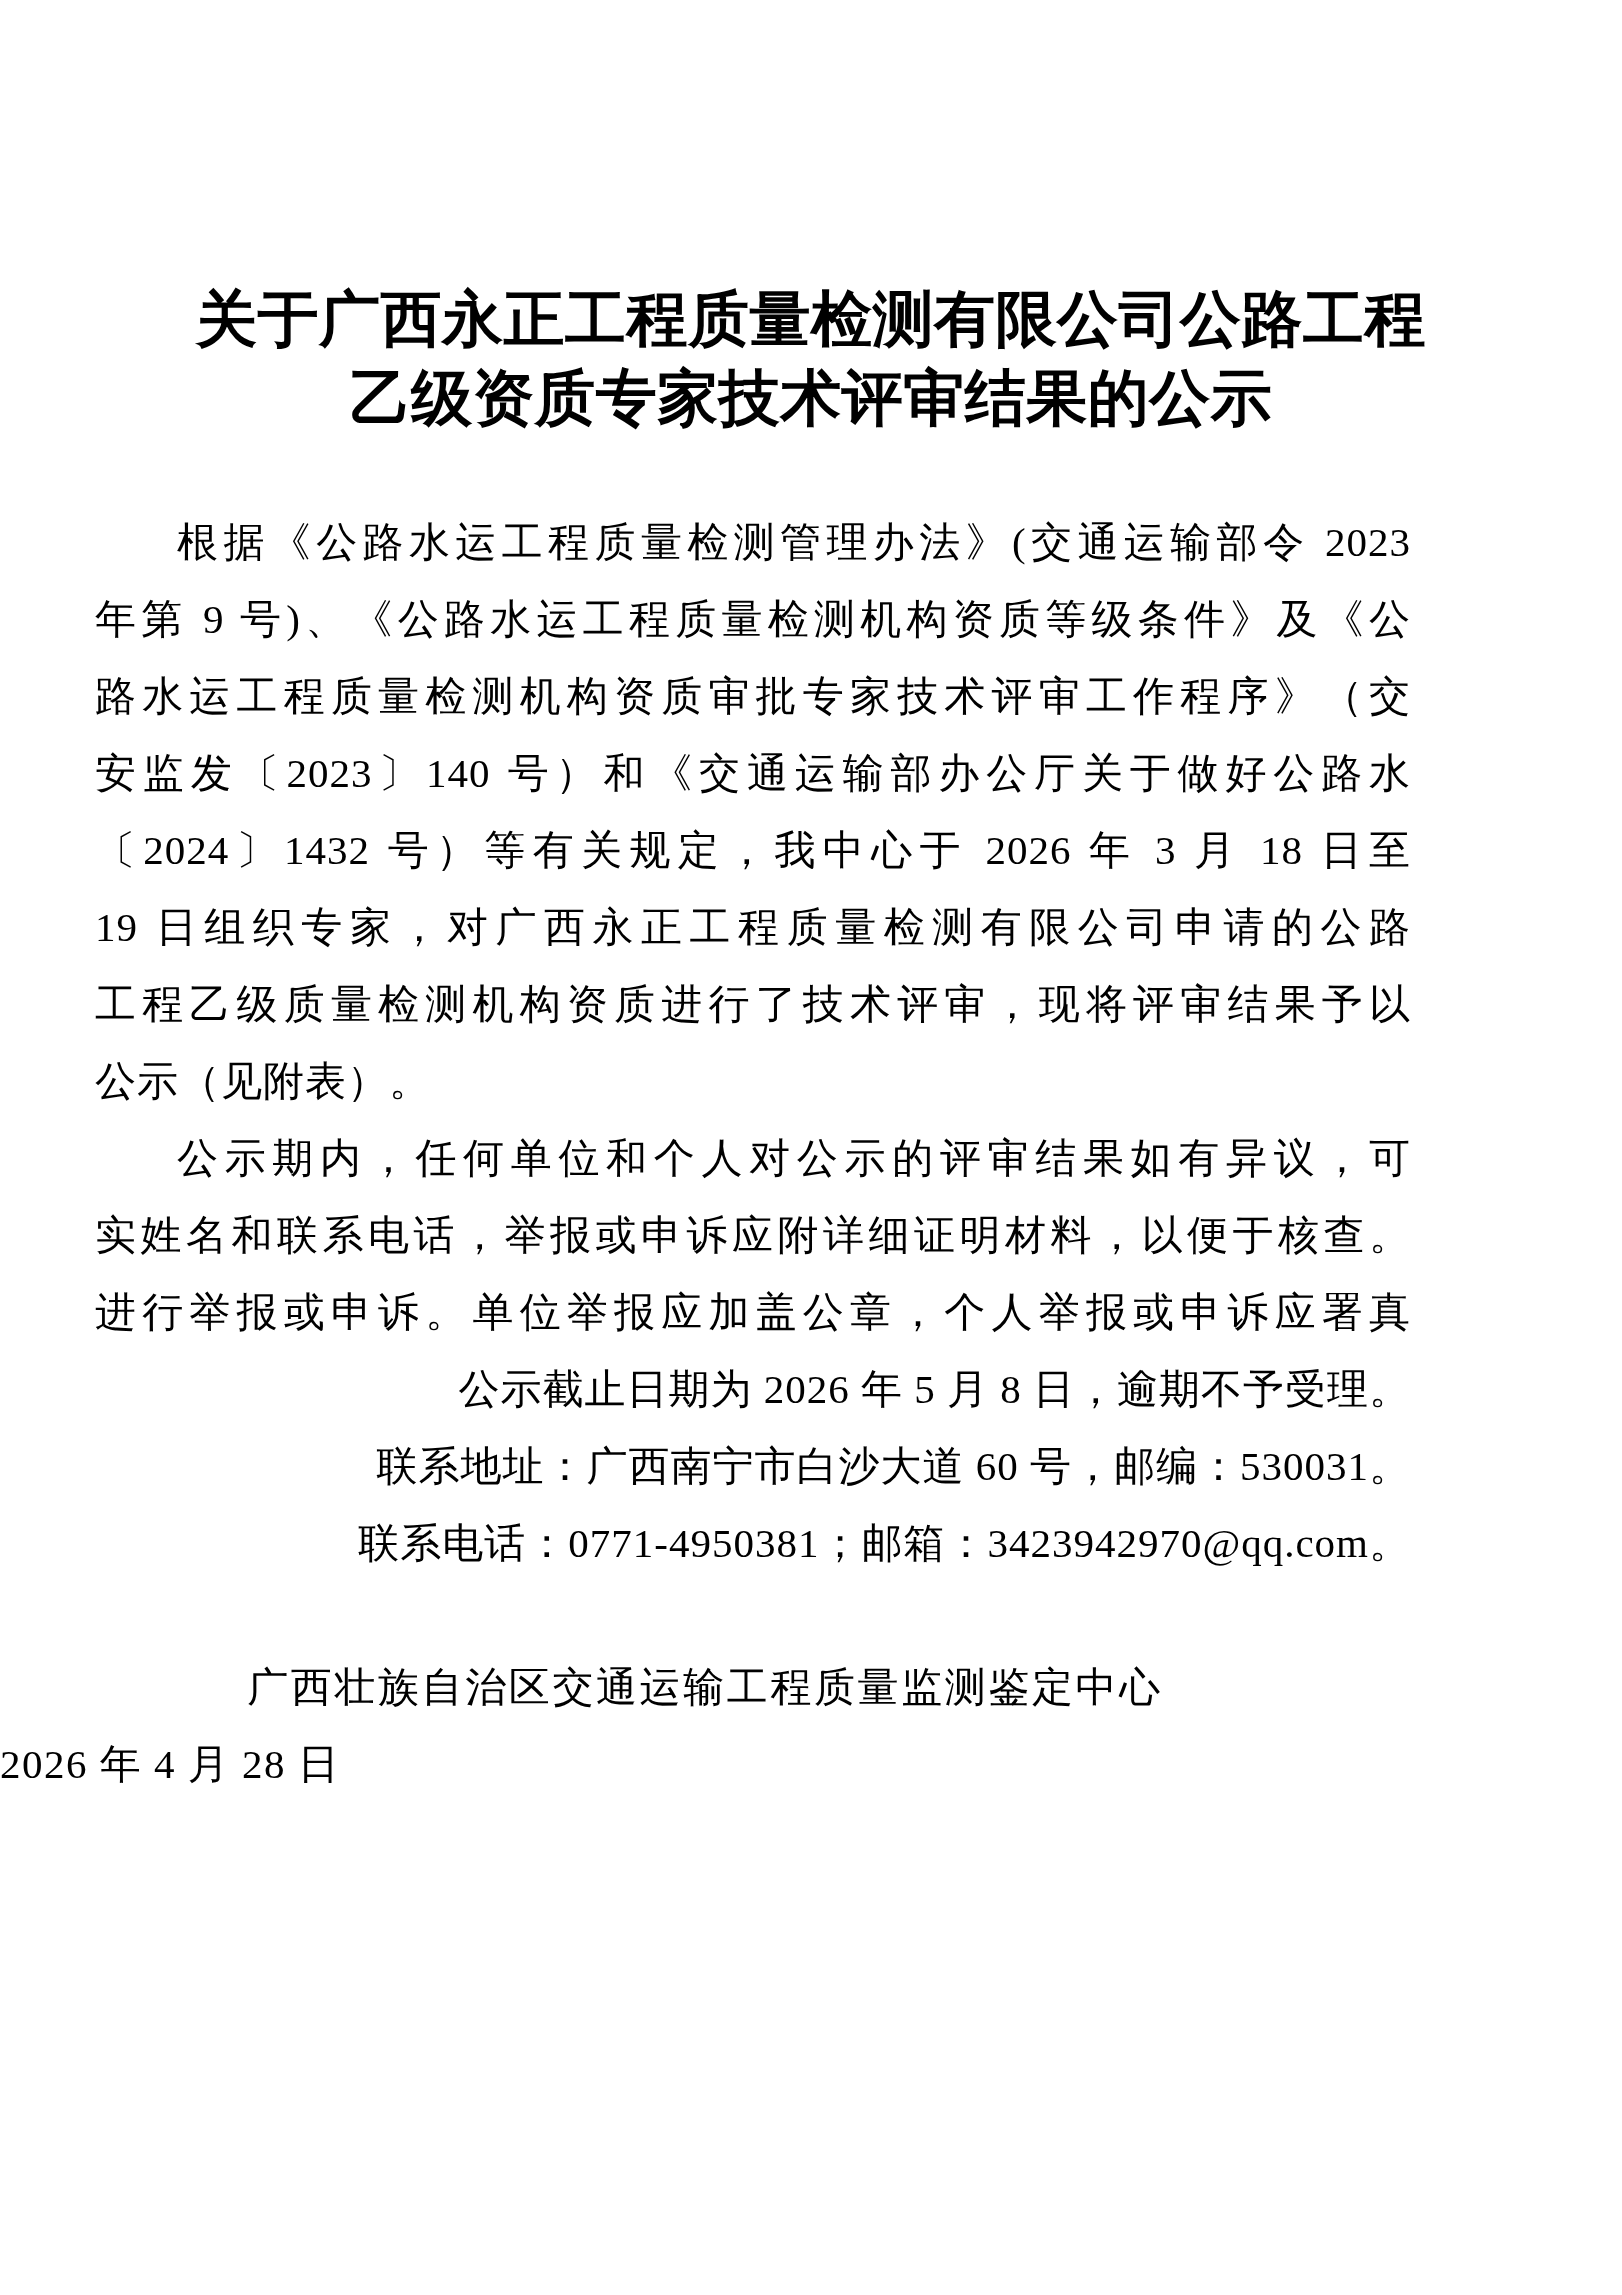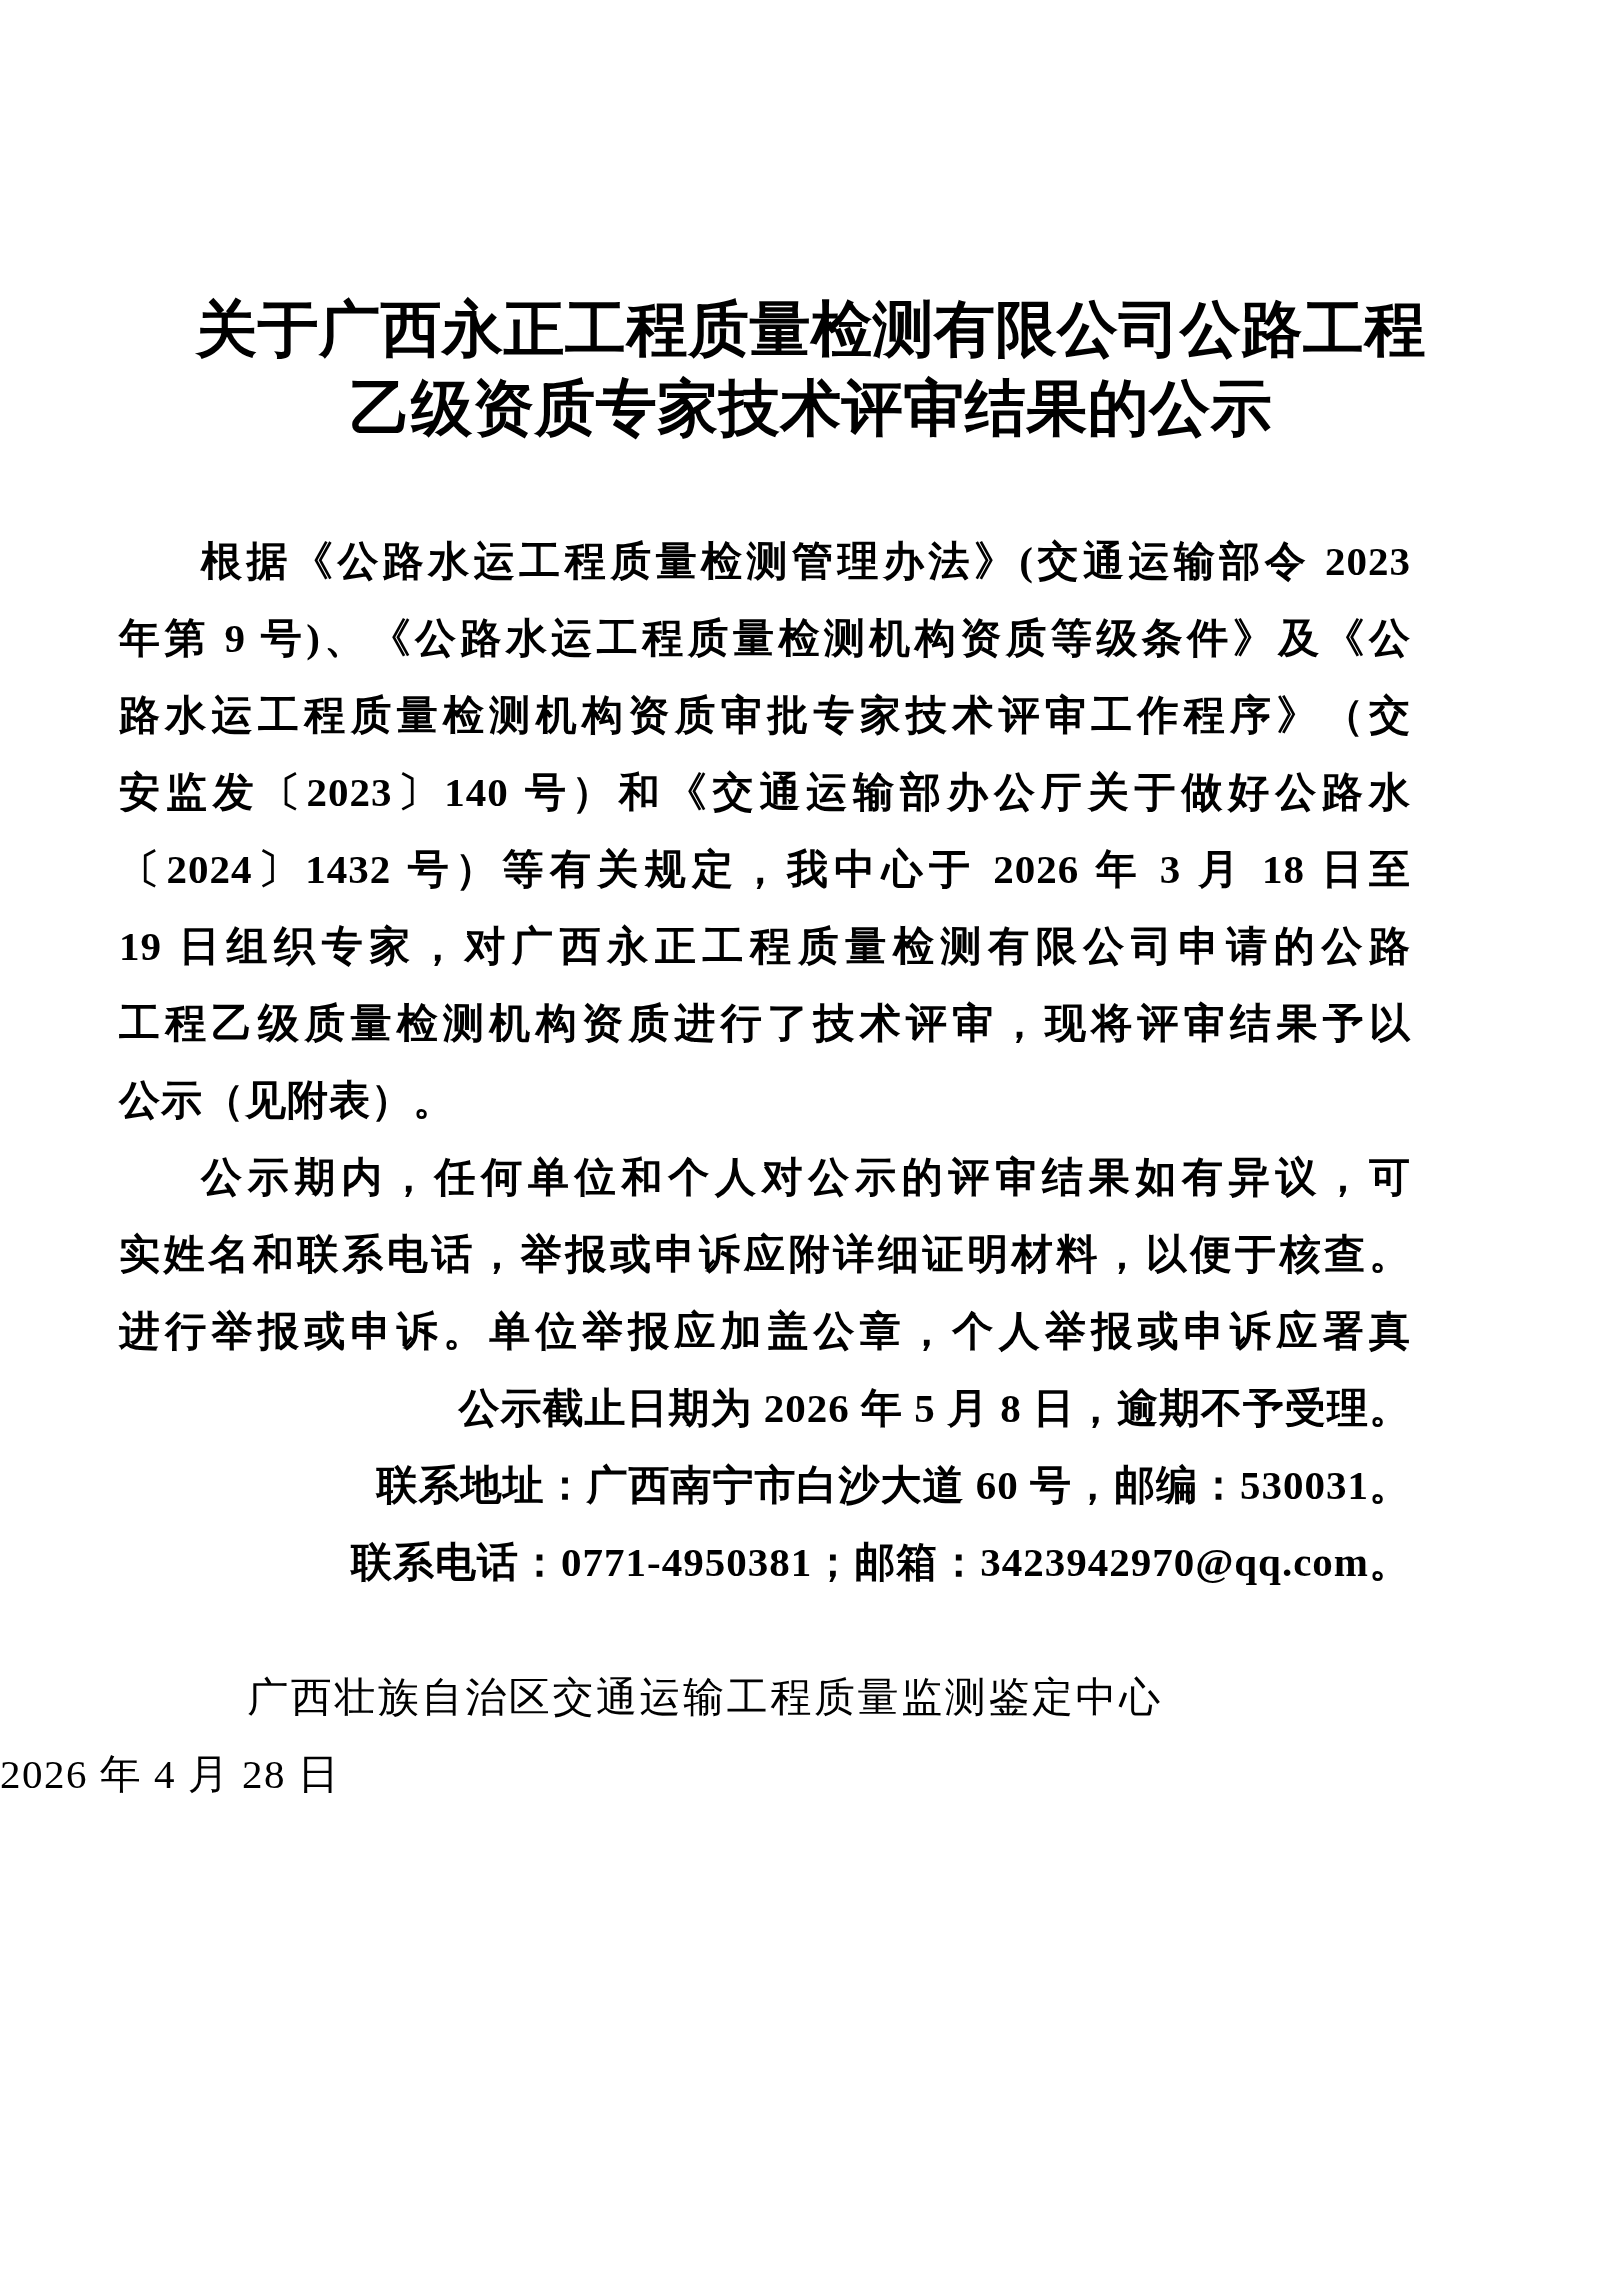--- a/index.html
+++ b/index.html
@@ -10,38 +10,37 @@
   .page {
     position: relative;
     width: 1622px;
     height: 2295px;
     background: #ffffff;
     color: #000000;
     overflow: hidden;
     font-family: "Liberation Serif", serif;
   }
   .title {
-    margin: 10px;
+    margin: 0;
     padding-top: 280px;
     text-align: center;
     font-family: "Liberation Sans", sans-serif;
     font-weight: bold;
     font-size: 61px;
     line-height: 79px;
     letter-spacing: 0.5px;
   }
   .title-line { display: block; }
   .body-block {
     margin-top: 78px;
-    padding-left: 119px;
+    padding-left: 95px;
     padding-right: 211px;
     font-size: 41px;
-    line-height: 71px;
+    line-height: 52px;
     letter-spacing: 1px;
-    font-weight: bold;
   }
   .line { min-height: 77px; }
   .just {
     text-align: justify;
     text-align-last: justify;
   }
   .indent { text-indent: 82px; text-align: right; }
   .sig-org {
     margin-top: 55px;
     padding-right: 212px;

